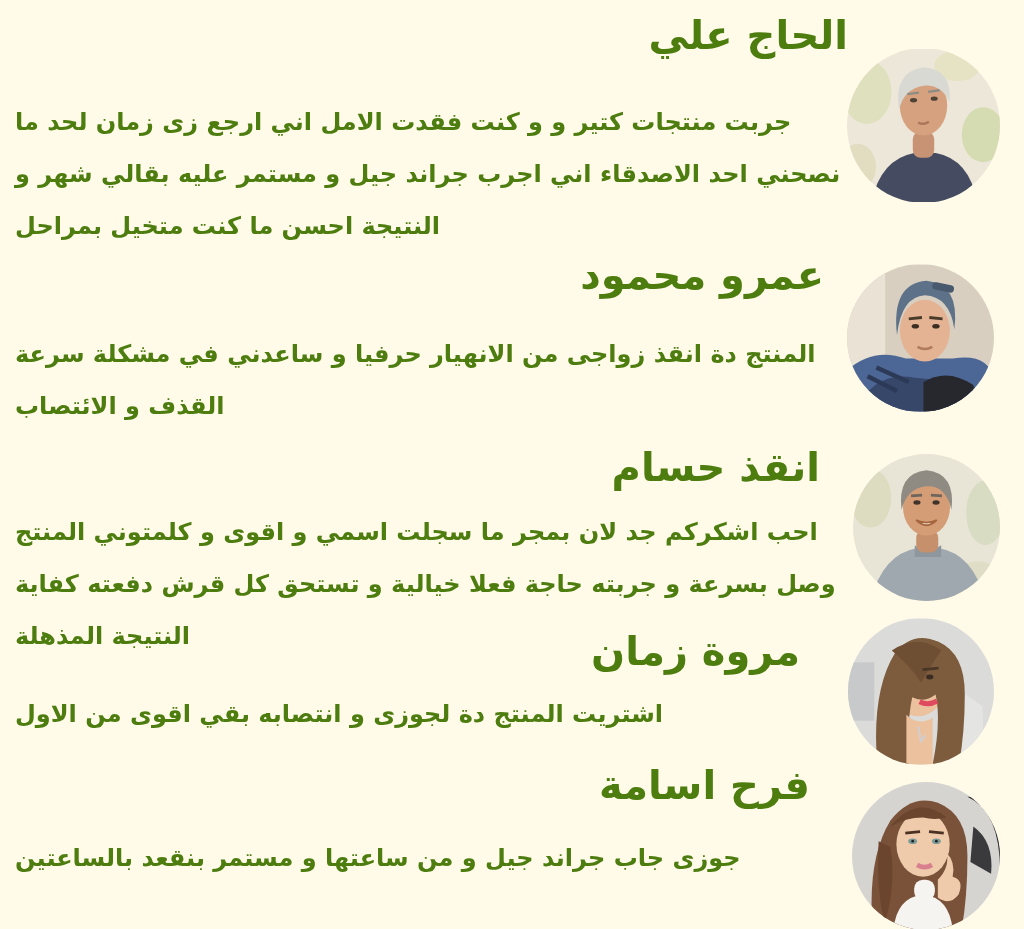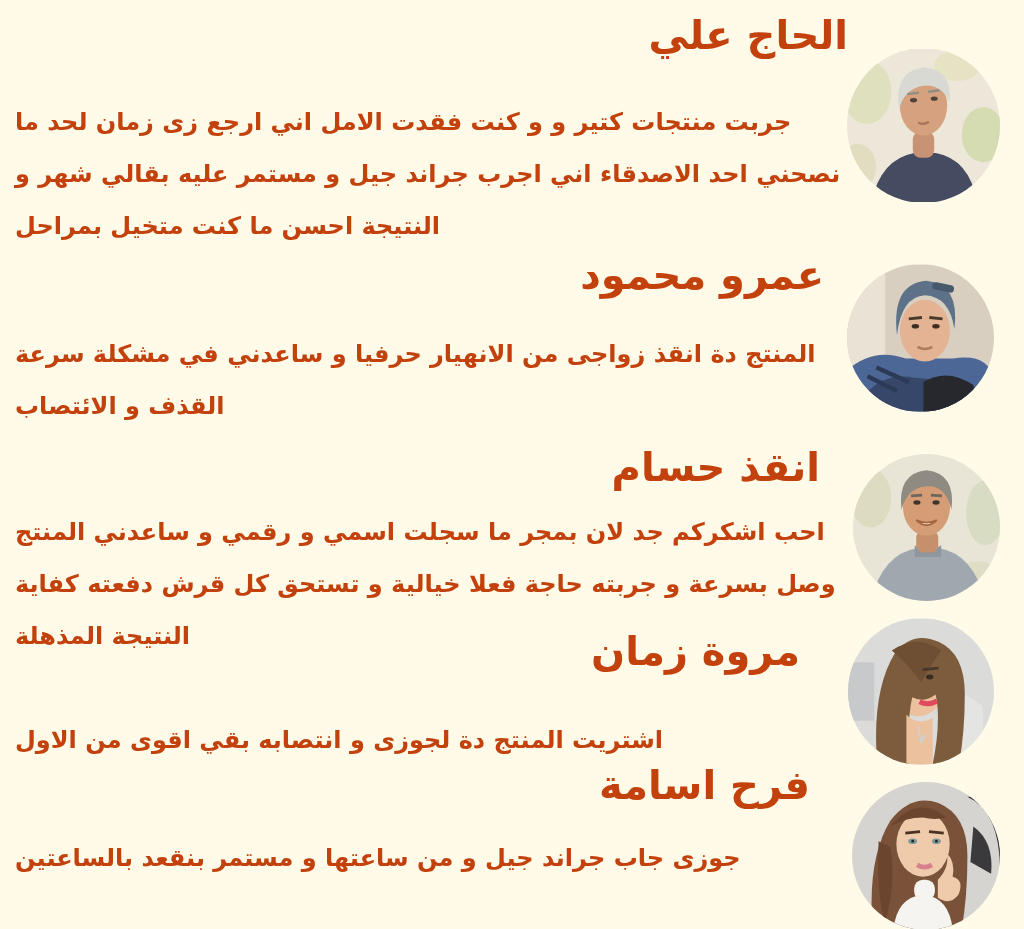--- a/index.html
+++ b/index.html
@@ -41,30 +41,30 @@
   .t2 .name   { top:252px; right:200px; }
   .t2 .avatar { top:264px; right:30px;  width:147px; height:148px; }
   .t2 .review { top:328px; right:202px; }
   
   .t3 .name   { top:444px; right:204px; }
   .t3 .avatar { top:454px; right:24px;  width:147px; height:147px; }
   .t3 .review { top:506px; right:178px; }
   
   .t4 .name   { top:628px; right:224px; }
   .t4 .avatar { top:618px; right:30px;  width:146px; height:147px; }
-  .t4 .review { top:714px; right:190px; }
+  .t4 .review { top:688px; right:190px; }
   
   .t5 .name   { top:762px; right:214px; }
   .t5 .avatar { top:782px; right:24px;  width:148px; height:148px; }
   .t5 .review { top:832px; right:190px; }
 </style>
 </head>
 <body>
 
-<div class="page" style="background: rgb(255, 251, 232); color: #c2410c;">
+<div class="page" style="background: rgb(255, 251, 232); color: #4d7c0f;">
 
   <section class="t1">
     <h2 class="name">الحاج علي</h2>
     <div class="avatar">
       <svg viewBox="0 0 100 100">
         <rect width="100" height="100" fill="#ece7d8"></rect>
         <ellipse cx="13" cy="28" rx="16" ry="21" fill="#dfe0bd"></ellipse>
         <ellipse cx="89" cy="56" rx="14" ry="18" fill="#d6dcb2"></ellipse>
         <ellipse cx="72" cy="11" rx="15" ry="10" fill="#e6e3c4"></ellipse>
         <ellipse cx="7" cy="77" rx="12" ry="15" fill="#e2ddc0"></ellipse>
@@ -116,21 +116,21 @@
         <path d="M42 62 Q50 68 60 62 L60 70 L42 70 Z" fill="#8e979e"></path>
         <rect x="43" y="52" width="15" height="15" rx="5" fill="#c6906c"></rect>
         <ellipse cx="50" cy="36" rx="16" ry="19.5" fill="#d49d76"></ellipse>
         <path d="M33 38 Q30 13 50 11 Q70 13 67 38 Q63 21 50 22 Q37 23 33 38 Z" fill="#8f8a82"></path>
         <ellipse cx="43.5" cy="33" rx="2.4" ry="1.5" fill="#40332a"></ellipse>
         <ellipse cx="56.5" cy="33" rx="2.4" ry="1.5" fill="#40332a"></ellipse>
         <path d="M39.5 28.5 L47 28 M53 28 L60.5 28.5" stroke="#6e665c" stroke-width="1.8" fill="none"></path>
         <path d="M43 45 Q50 52 57 45 Q50 48.5 43 45 Z" fill="#fdfdfb" stroke="#a5663e" stroke-width="1.2"></path>
       </svg>
     </div>
-    <div class="review">احب اشكركم جد لان بمجر ما سجلت اسمي و رقمي و ساعدني المنتج وصل بسرعة و جربته حاجة فعلا خيالية و تستحق كل قرش دفعته كفاية النتيجة المذهلة</div>
+    <div class="review">احب اشكركم جد لان بمجر ما سجلت اسمي و اقوى و كلمتوني المنتج وصل بسرعة و جربته حاجة فعلا خيالية و تستحق كل قرش دفعته كفاية النتيجة المذهلة</div>
   </section>
 
   <section class="t4">
     <h2 class="name">مروة زمان</h2>
     <div class="avatar">
       <svg viewBox="0 0 100 100">
         <rect width="100" height="100" fill="#dbdbd9"></rect>
         <rect x="0" y="30" width="18" height="40" fill="#c8c9cb"></rect>
         <path d="M70 100 Q74 70 70 45 L92 60 Q94 84 88 100 Z" fill="#e4e4e2"></path>
         <ellipse cx="48" cy="44" rx="19" ry="23" fill="#ecc19e"></ellipse>

